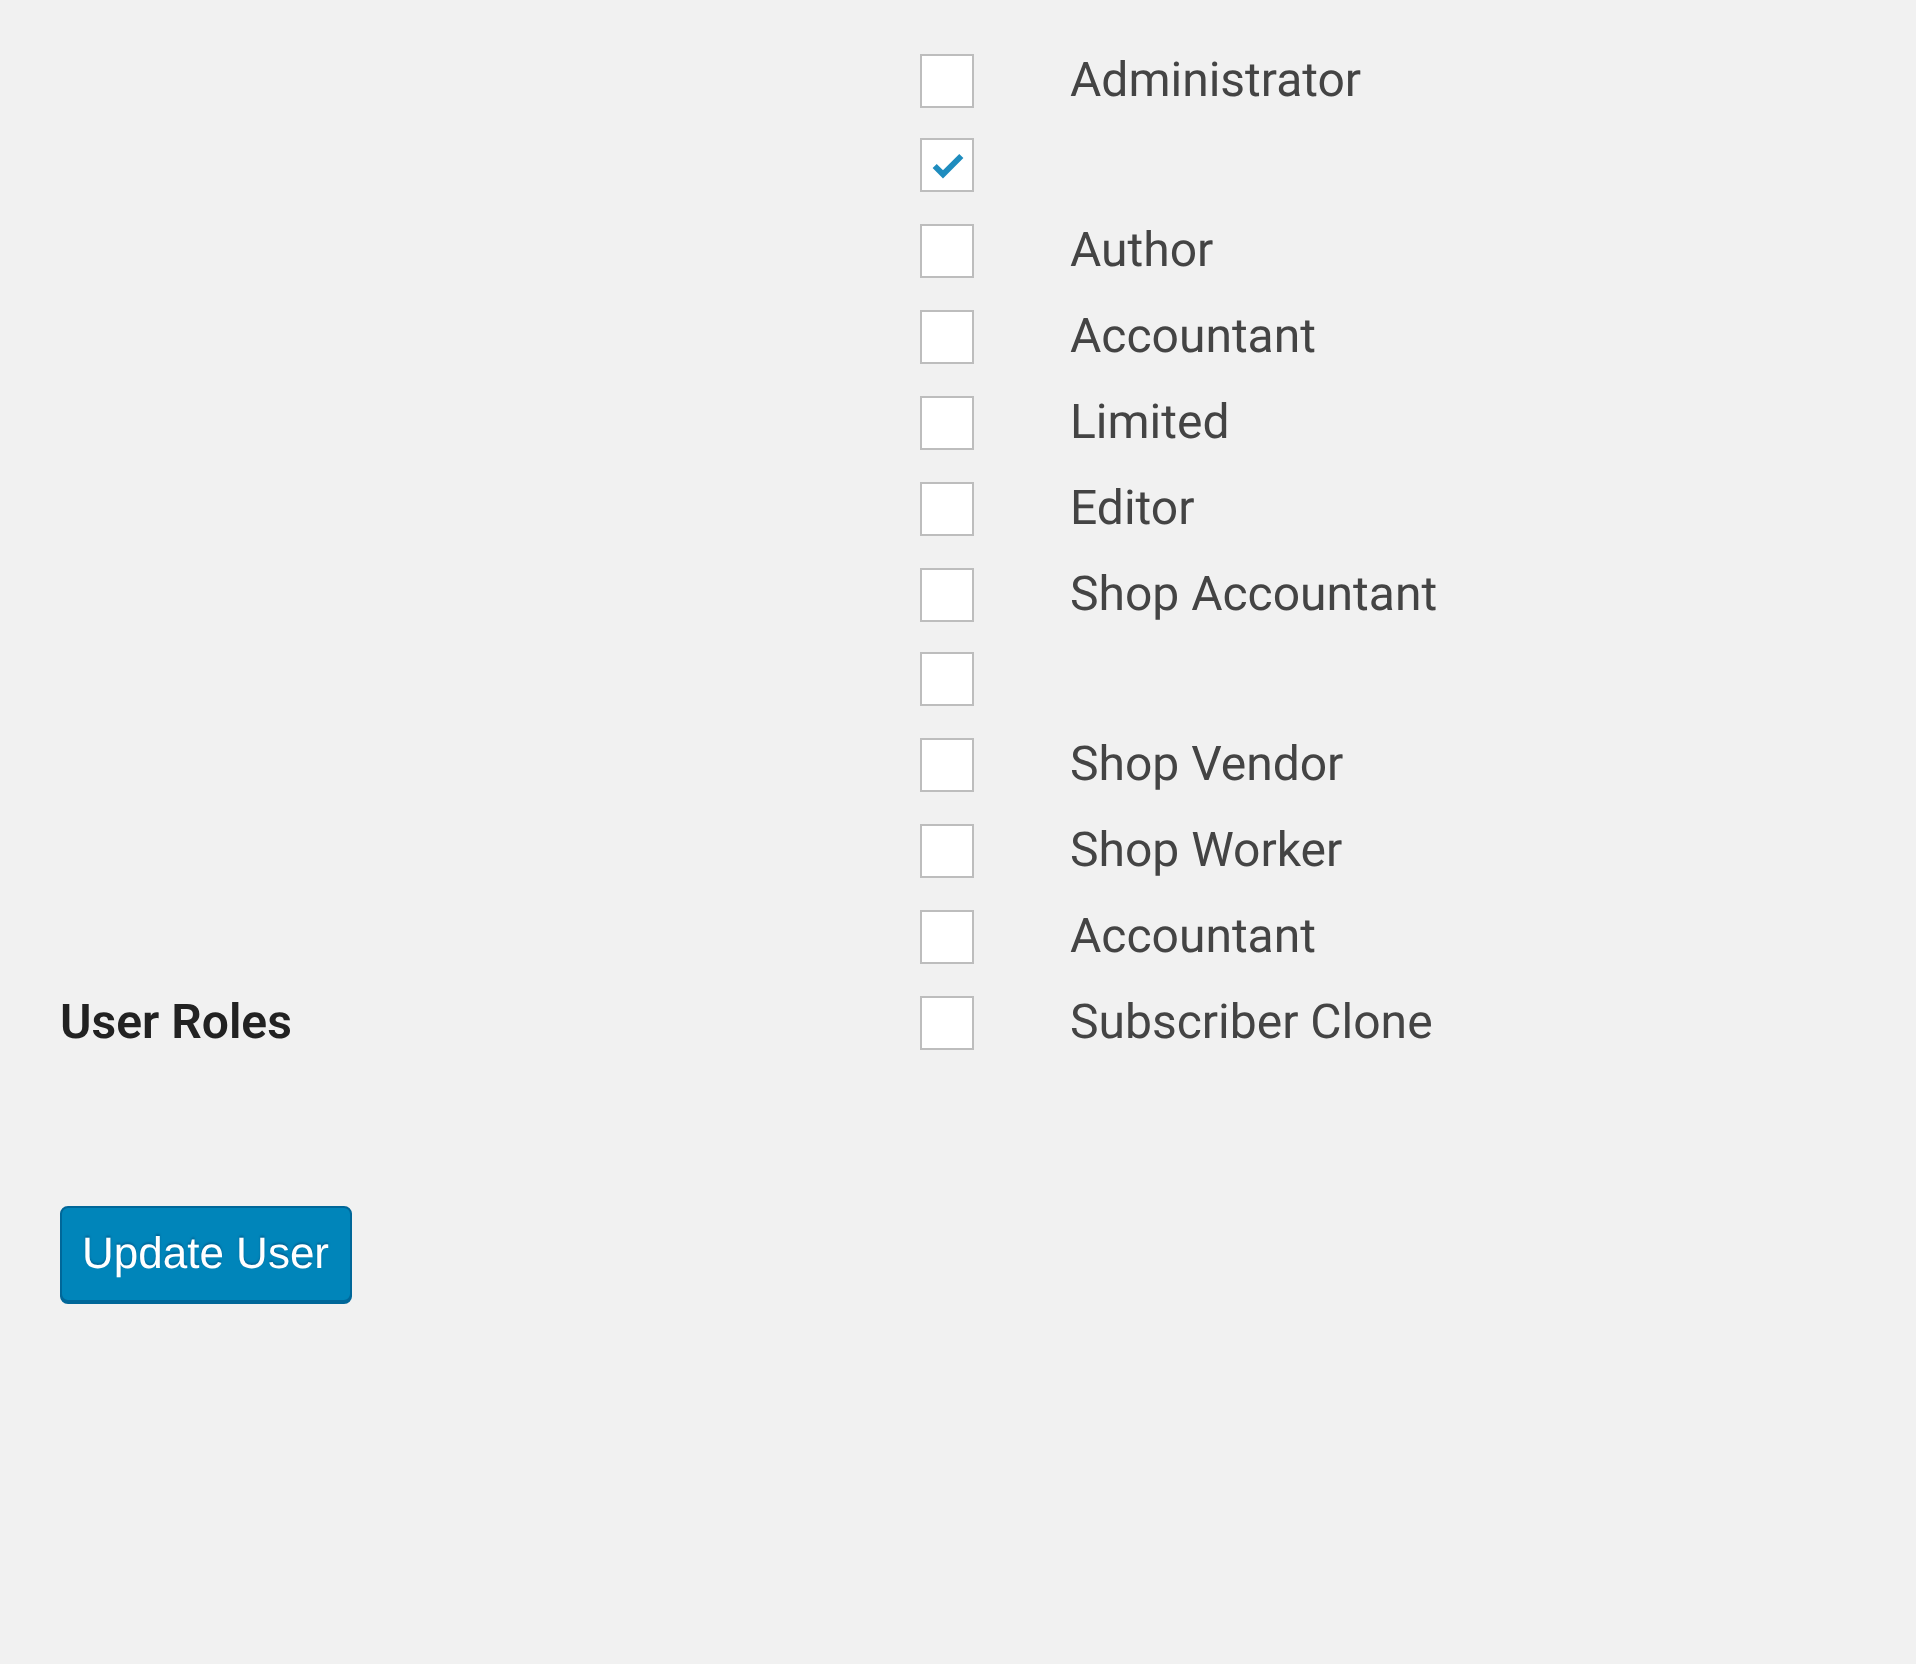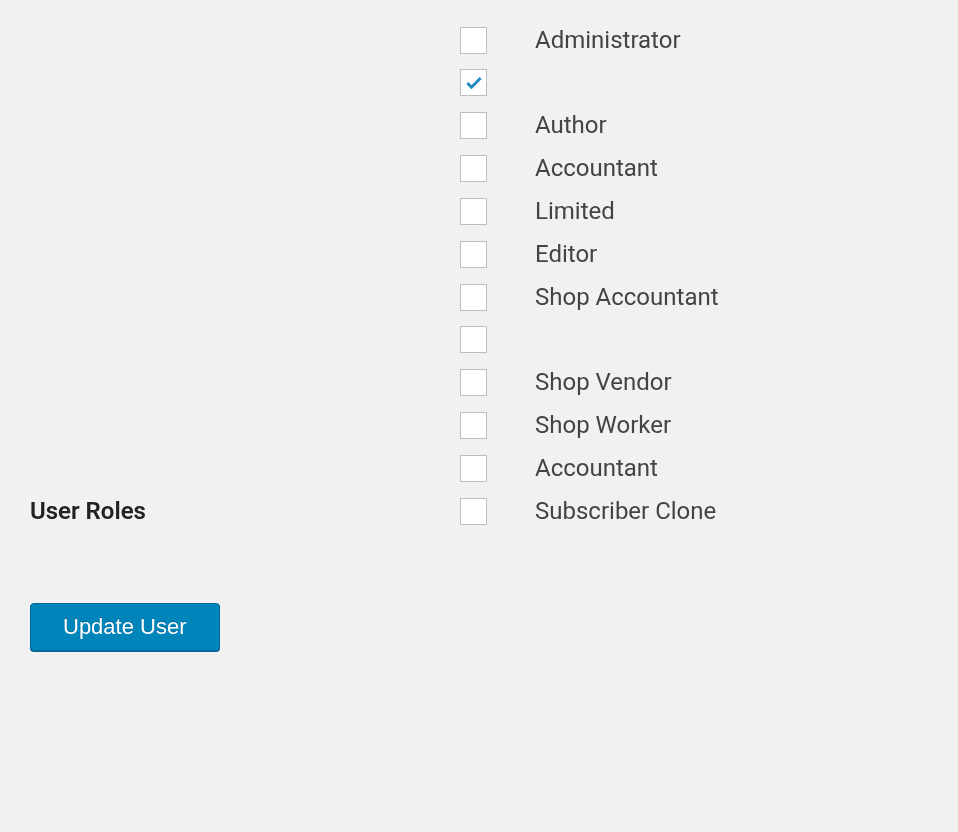--- a/index.html
+++ b/index.html
@@ -65,21 +65,21 @@
       font-weight: 400;
       margin-left: 32px;
     }
     .submit-button {
       margin-top: 78px;
       background: #0085ba;
       border: 1px solid #006799;
       border-radius: 4px;
       color: #fff;
       font-size: 22px;
-      padding: 10px 32px;
+      padding: 10px 10px;
       cursor: pointer;
       box-shadow: 0 1px 0 #006799;
       text-shadow: 0 -1px 1px #006799;
     }
   </style>
 </head>
 <body>
 
 
 

